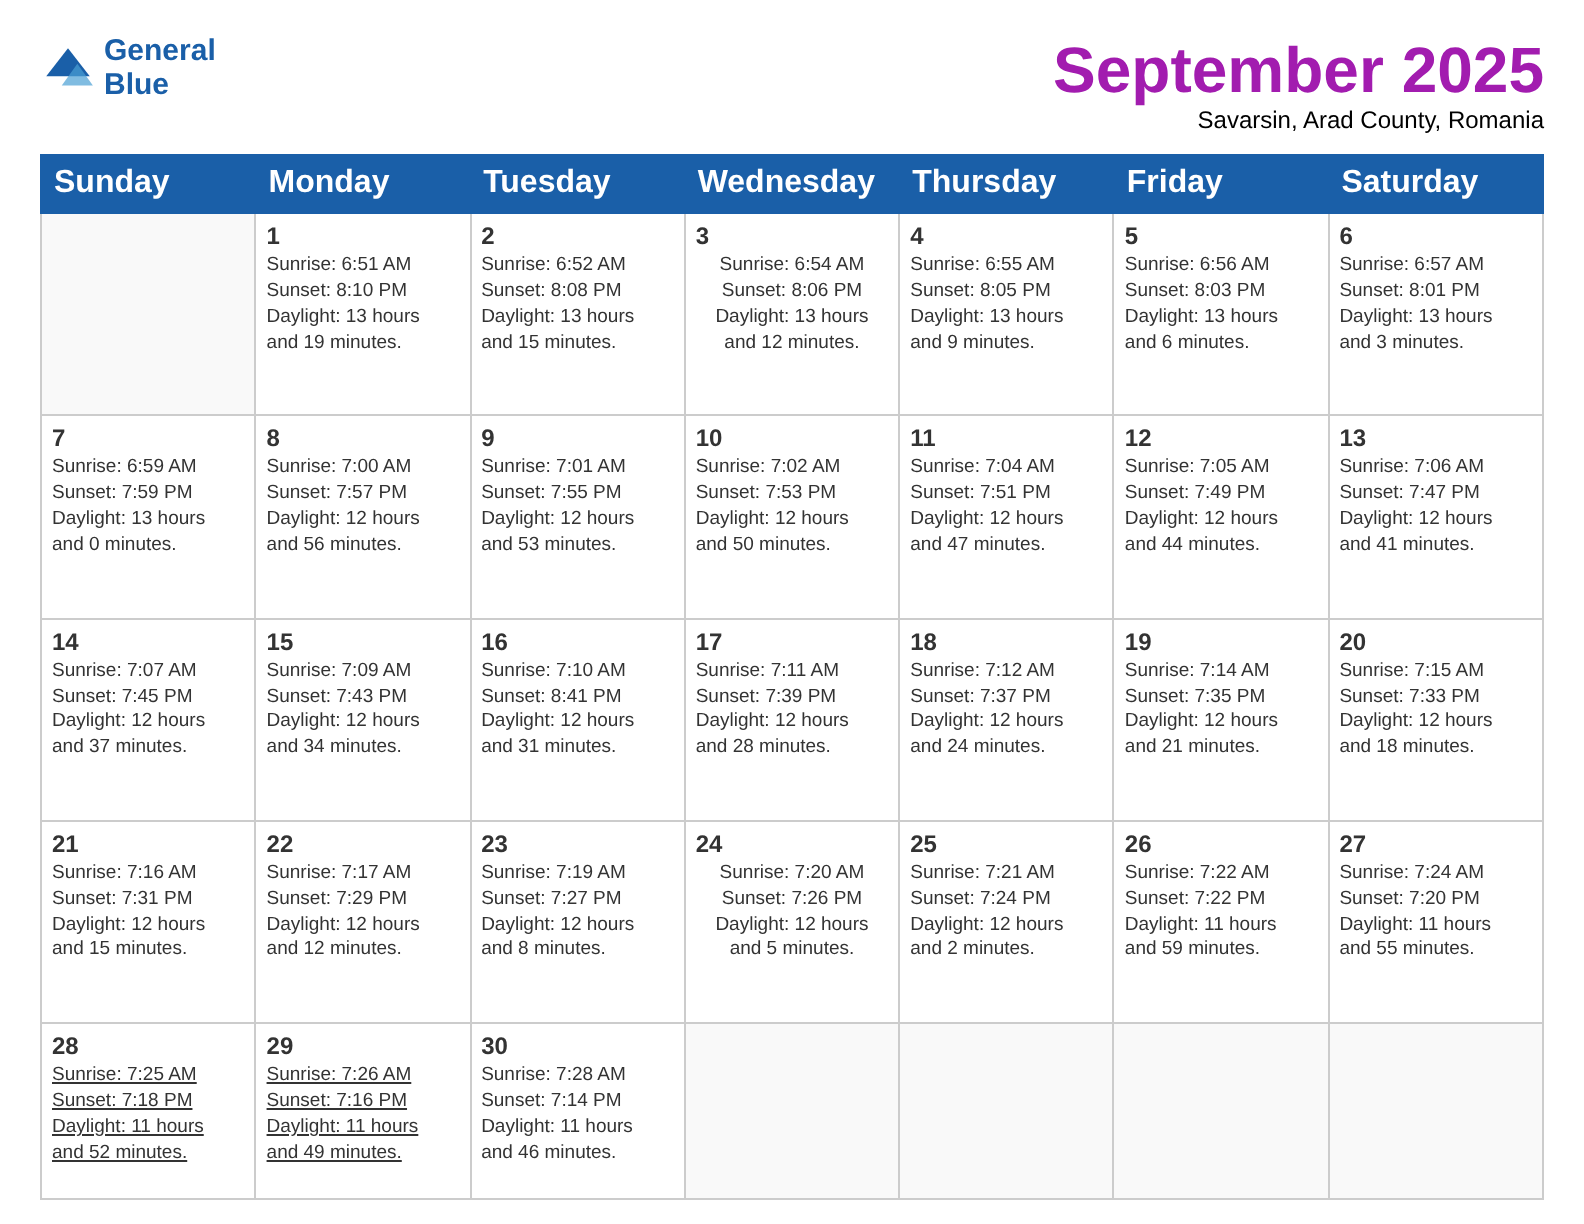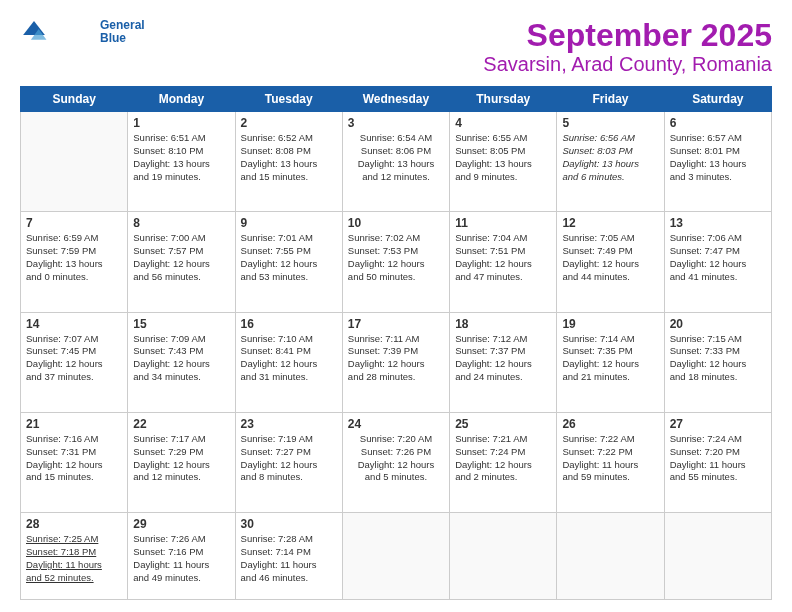--- a/index.html
+++ b/index.html
@@ -23,57 +23,56 @@
       justify-content: space-between;
       align-items: flex-start;
       margin-bottom: 10px;
     }
     .logo {
       display: flex;
       align-items: center;
       gap: 4px;
     }
     .logo-text {
-      font-size: 12px;
+      font-size: 15px;
       font-weight: bold;
       color: #333;
       line-height: 1.1;
-      margin-left: 48px;
     }
     .logo-blue { color: #1a5fa8; }
     .logo-icon {
       width: 28px;
       height: 28px;
     }
     .title-block {
       text-align: right;
     }
     .month-title {
       font-size: 32px;
       font-weight: bold;
       color: #a21caf;
       line-height: 1.1;
     }
     .subtitle {
-      font-size: 20px;
-      color: #a21caf;
+      font-size: 12px;
+      color: #000000;
     }
     .calendar {
       flex: 1;
       border: 1px solid #ccc;
       border-collapse: collapse;
       width: 100%;
       table-layout: fixed;
     }
     .calendar th {
       background: #1a5fa8;
       color: #fff;
-      text-align: center;
+      text-align: left;
       padding: 5px 6px;
-      font-size: 12px;
+      font-size: 16px;
       font-weight: bold;
       border: 1px solid #1a5fa8;
     }
     .calendar td {
       vertical-align: top;
       border: 1px solid #ccc;
       padding: 4px 5px;
       height: 88px;
     }
     .day-number {
@@ -149,21 +148,21 @@
           </td>
           <td>
             <span class="day-number">4</span>
             <div class="day-info" style="white-space: pre-line;">Sunrise: 6:55 AM
 Sunset: 8:05 PM
 Daylight: 13 hours
 and 9 minutes.</div>
           </td>
           <td>
             <span class="day-number">5</span>
-            <div class="day-info" style="white-space: pre-line; font-style: italic;">Sunrise: 6:56 AM
+            <div class="day-info" style="white-space: pre-line;">Sunrise: 6:56 AM
 Sunset: 8:03 PM
 Daylight: 13 hours
 and 6 minutes.</div>
           </td>
           <td>
             <span class="day-number">6</span>
             <div class="day-info" style="white-space: pre-line;">Sunrise: 6:57 AM
 Sunset: 8:01 PM
 Daylight: 13 hours
 and 3 minutes.</div>
@@ -325,21 +324,21 @@
         <tr class="last-row">
           <td>
             <span class="day-number">28</span>
             <div class="day-info" style="white-space: pre-line; text-decoration: underline;">Sunrise: 7:25 AM
 Sunset: 7:18 PM
 Daylight: 11 hours
 and 52 minutes.</div>
           </td>
           <td>
             <span class="day-number">29</span>
-            <div class="day-info" style="white-space: pre-line;">Sunrise: 7:26 AM
+            <div class="day-info" style="white-space: pre-line; text-decoration: underline;">Sunrise: 7:26 AM
 Sunset: 7:16 PM
 Daylight: 11 hours
 and 49 minutes.</div>
           </td>
           <td>
             <span class="day-number">30</span>
             <div class="day-info" style="white-space: pre-line;">Sunrise: 7:28 AM
 Sunset: 7:14 PM
 Daylight: 11 hours
 and 46 minutes.</div>

